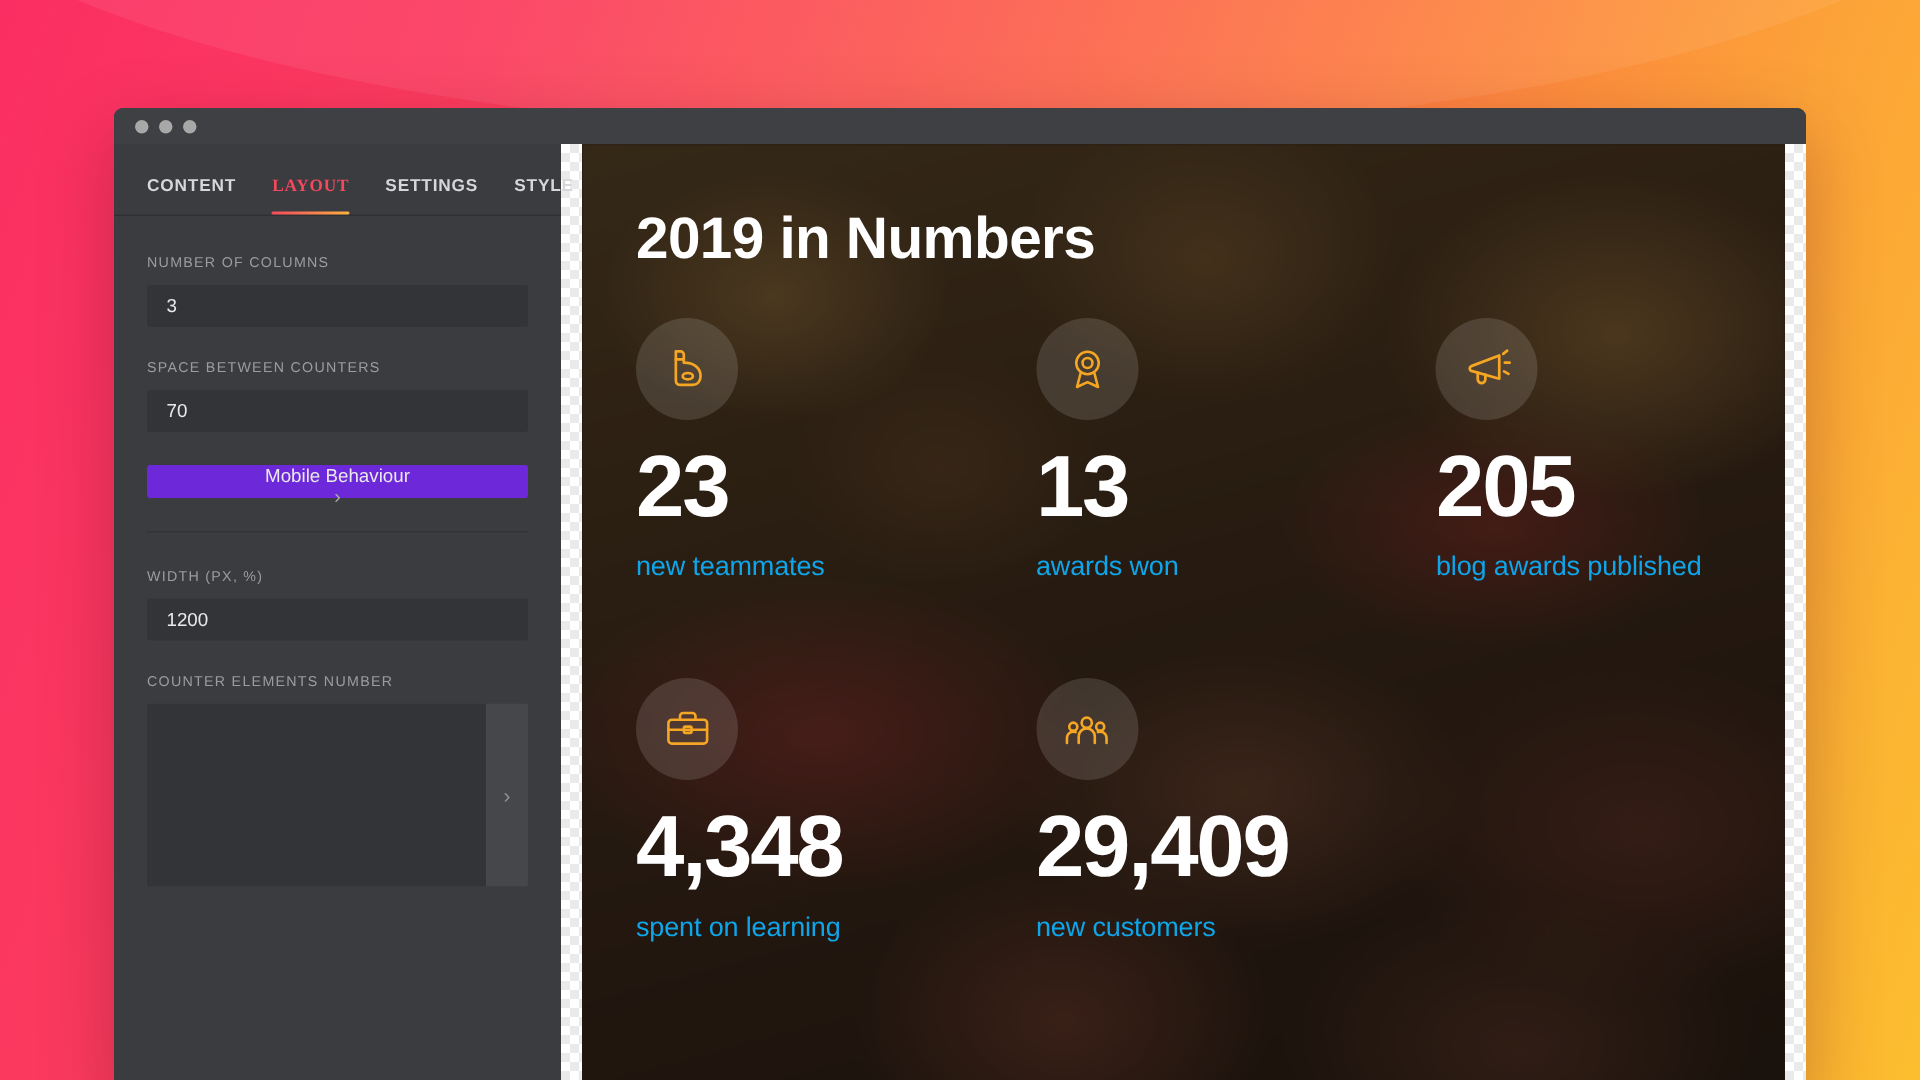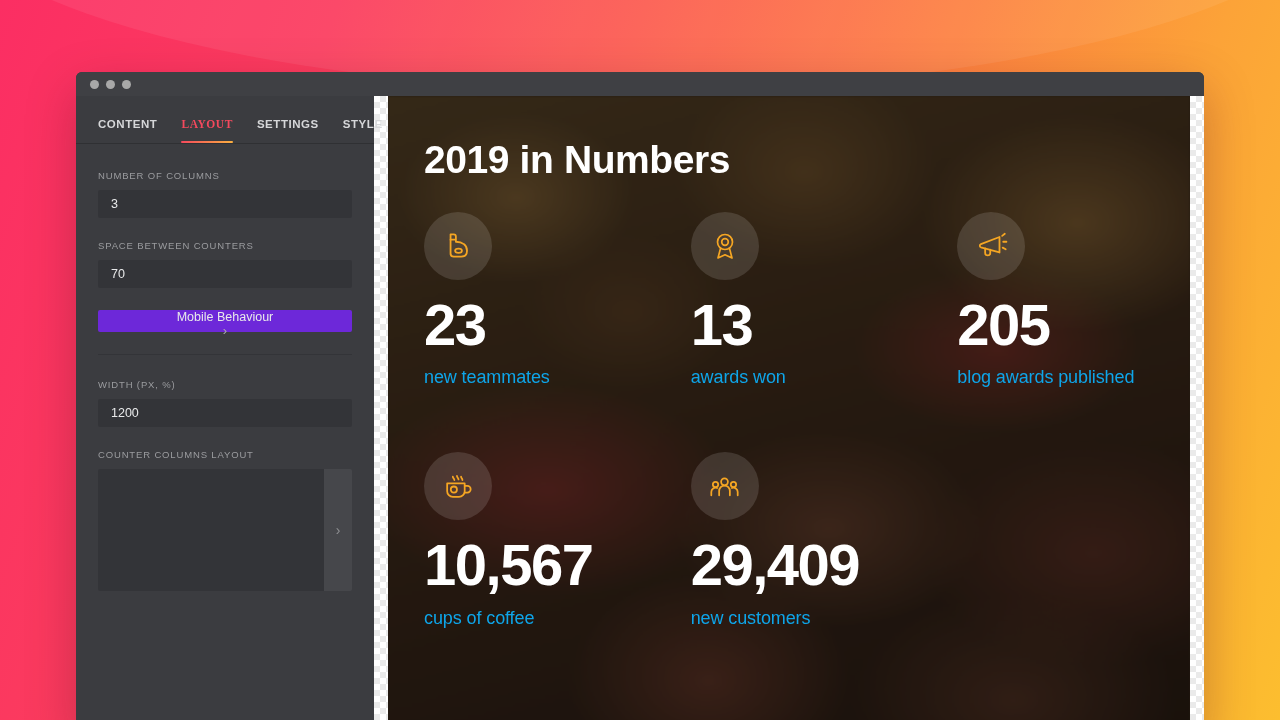--- a/index.html
+++ b/index.html
@@ -302,21 +302,21 @@
           </div>
 
           <div class="divider"></div>
 
           <div class="field">
             <div class="field-label">WIDTH (PX, %)</div>
             <div class="field-input">1200</div>
           </div>
 
           <div class="field">
-            <div class="field-label">COUNTER COLUMNS LAYOUT</div>
+            <div class="field-label">COUNTER ELEMENTS NUMBER</div>
             <div id="layout-preview-wrap">
               <div id="layout-preview"></div>
               <div id="layout-preview-next">›</div>
             </div>
           </div>
 
         </div>
       </div>
 
       <div id="canvas-outer">
@@ -358,33 +358,33 @@
                   <svg width="34" height="34" viewBox="0 0 32 32" fill="none" stroke="#f5a623" stroke-width="1.7" stroke-linecap="round" stroke-linejoin="round">
                     <path d="M6.5 14.2 24 7.5v14.6L6.5 17.2a1.6 1.6 0 0 1 0-3z"></path>
                     <path d="M10.5 18.2v4.3a2.4 2.4 0 0 0 4.8 0v-3"></path>
                     <path d="M26.5 6.5l2.5-2M27.5 12h3M27 17.5l2.8 1.6"></path>
                   </svg>
                 </div>
                 <div class="counter-number">205</div>
                 <div class="counter-title">blog awards published</div>
               </div>
 
-
               <div class="counter">
                 <div class="counter-icon">
                   <svg width="33" height="33" viewBox="0 0 32 32" fill="none" stroke="#f5a623" stroke-width="1.7" stroke-linecap="round" stroke-linejoin="round">
-                    <path d="M5 13h17v7.5a5.5 5.5 0 0 1-5.5 5.5h-6A5.5 5.5 0 0 1 5 20.5V13z"></path>
-                    <path d="M22 15.5h2.6a3.2 3.2 0 0 1 0 6.4H22"></path>
-                    <circle cx="11.5" cy="19" r="3"></circle>
-                    <path d="M10.5 6.5c0 1.4 1.5 1.8 1.5 3.2M14.5 5.8c0 1.5 1.5 1.9 1.5 3.4M18.5 6.5c0 1.4 1.3 1.8 1.3 3.2"></path>
+                    <rect x="3.5" y="9.5" width="25" height="15.5" rx="2.2"></rect>
+                    <path d="M11 9.5V7.2A2 2 0 0 1 13 5.2h6a2 2 0 0 1 2 2v2.3"></path>
+                    <path d="M3.5 16h25"></path>
+                    <rect x="13.5" y="14" width="5" height="4" rx="1"></rect>
                   </svg>
                 </div>
-                <div class="counter-number">10,567</div>
-                <div class="counter-title">cups of coffee</div>
+                <div class="counter-number">4,348</div>
+                <div class="counter-title">spent on learning</div>
               </div>
+
 
               <div class="counter">
                 <div class="counter-icon">
                   <svg width="33" height="33" viewBox="0 0 32 32" fill="none" stroke="#f5a623" stroke-width="1.7" stroke-linecap="round" stroke-linejoin="round">
                     <circle cx="16" cy="11.5" r="3.3"></circle>
                     <path d="M10.8 24.5v-4.2a5.2 5.2 0 0 1 10.4 0v4.2"></path>
                     <circle cx="7.3" cy="14" r="2.6"></circle>
                     <path d="M3.2 24.5v-3.2a4.1 4.1 0 0 1 5.6-3.8"></path>
                     <circle cx="24.7" cy="14" r="2.6"></circle>
                     <path d="M28.8 24.5v-3.2a4.1 4.1 0 0 0-5.6-3.8"></path>

